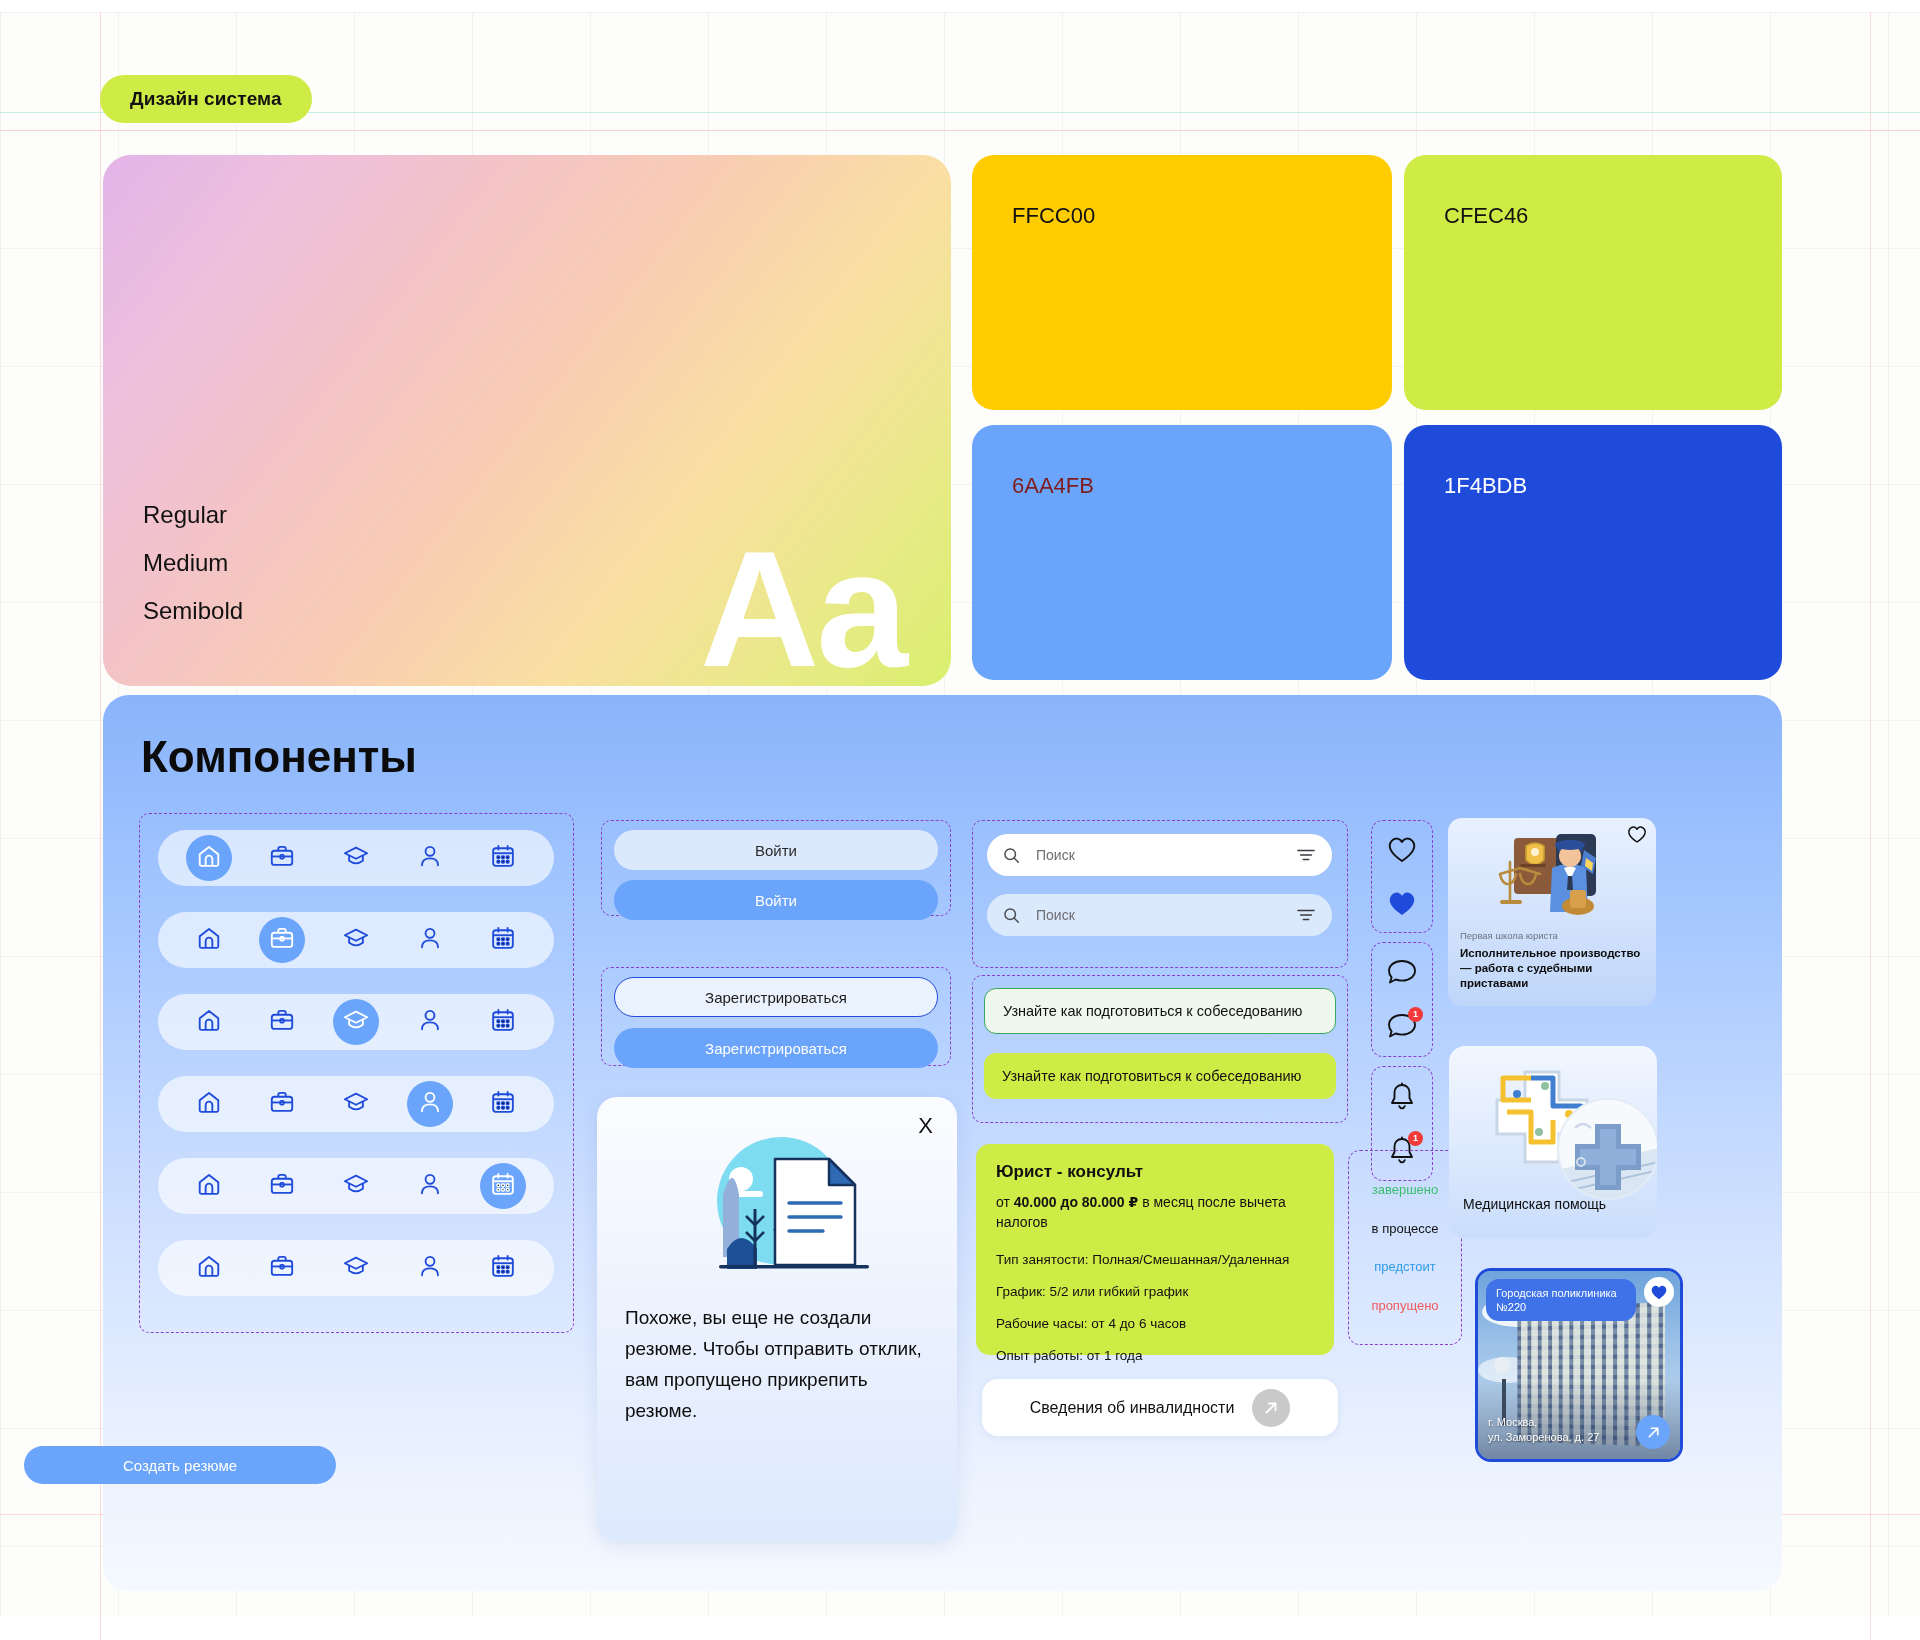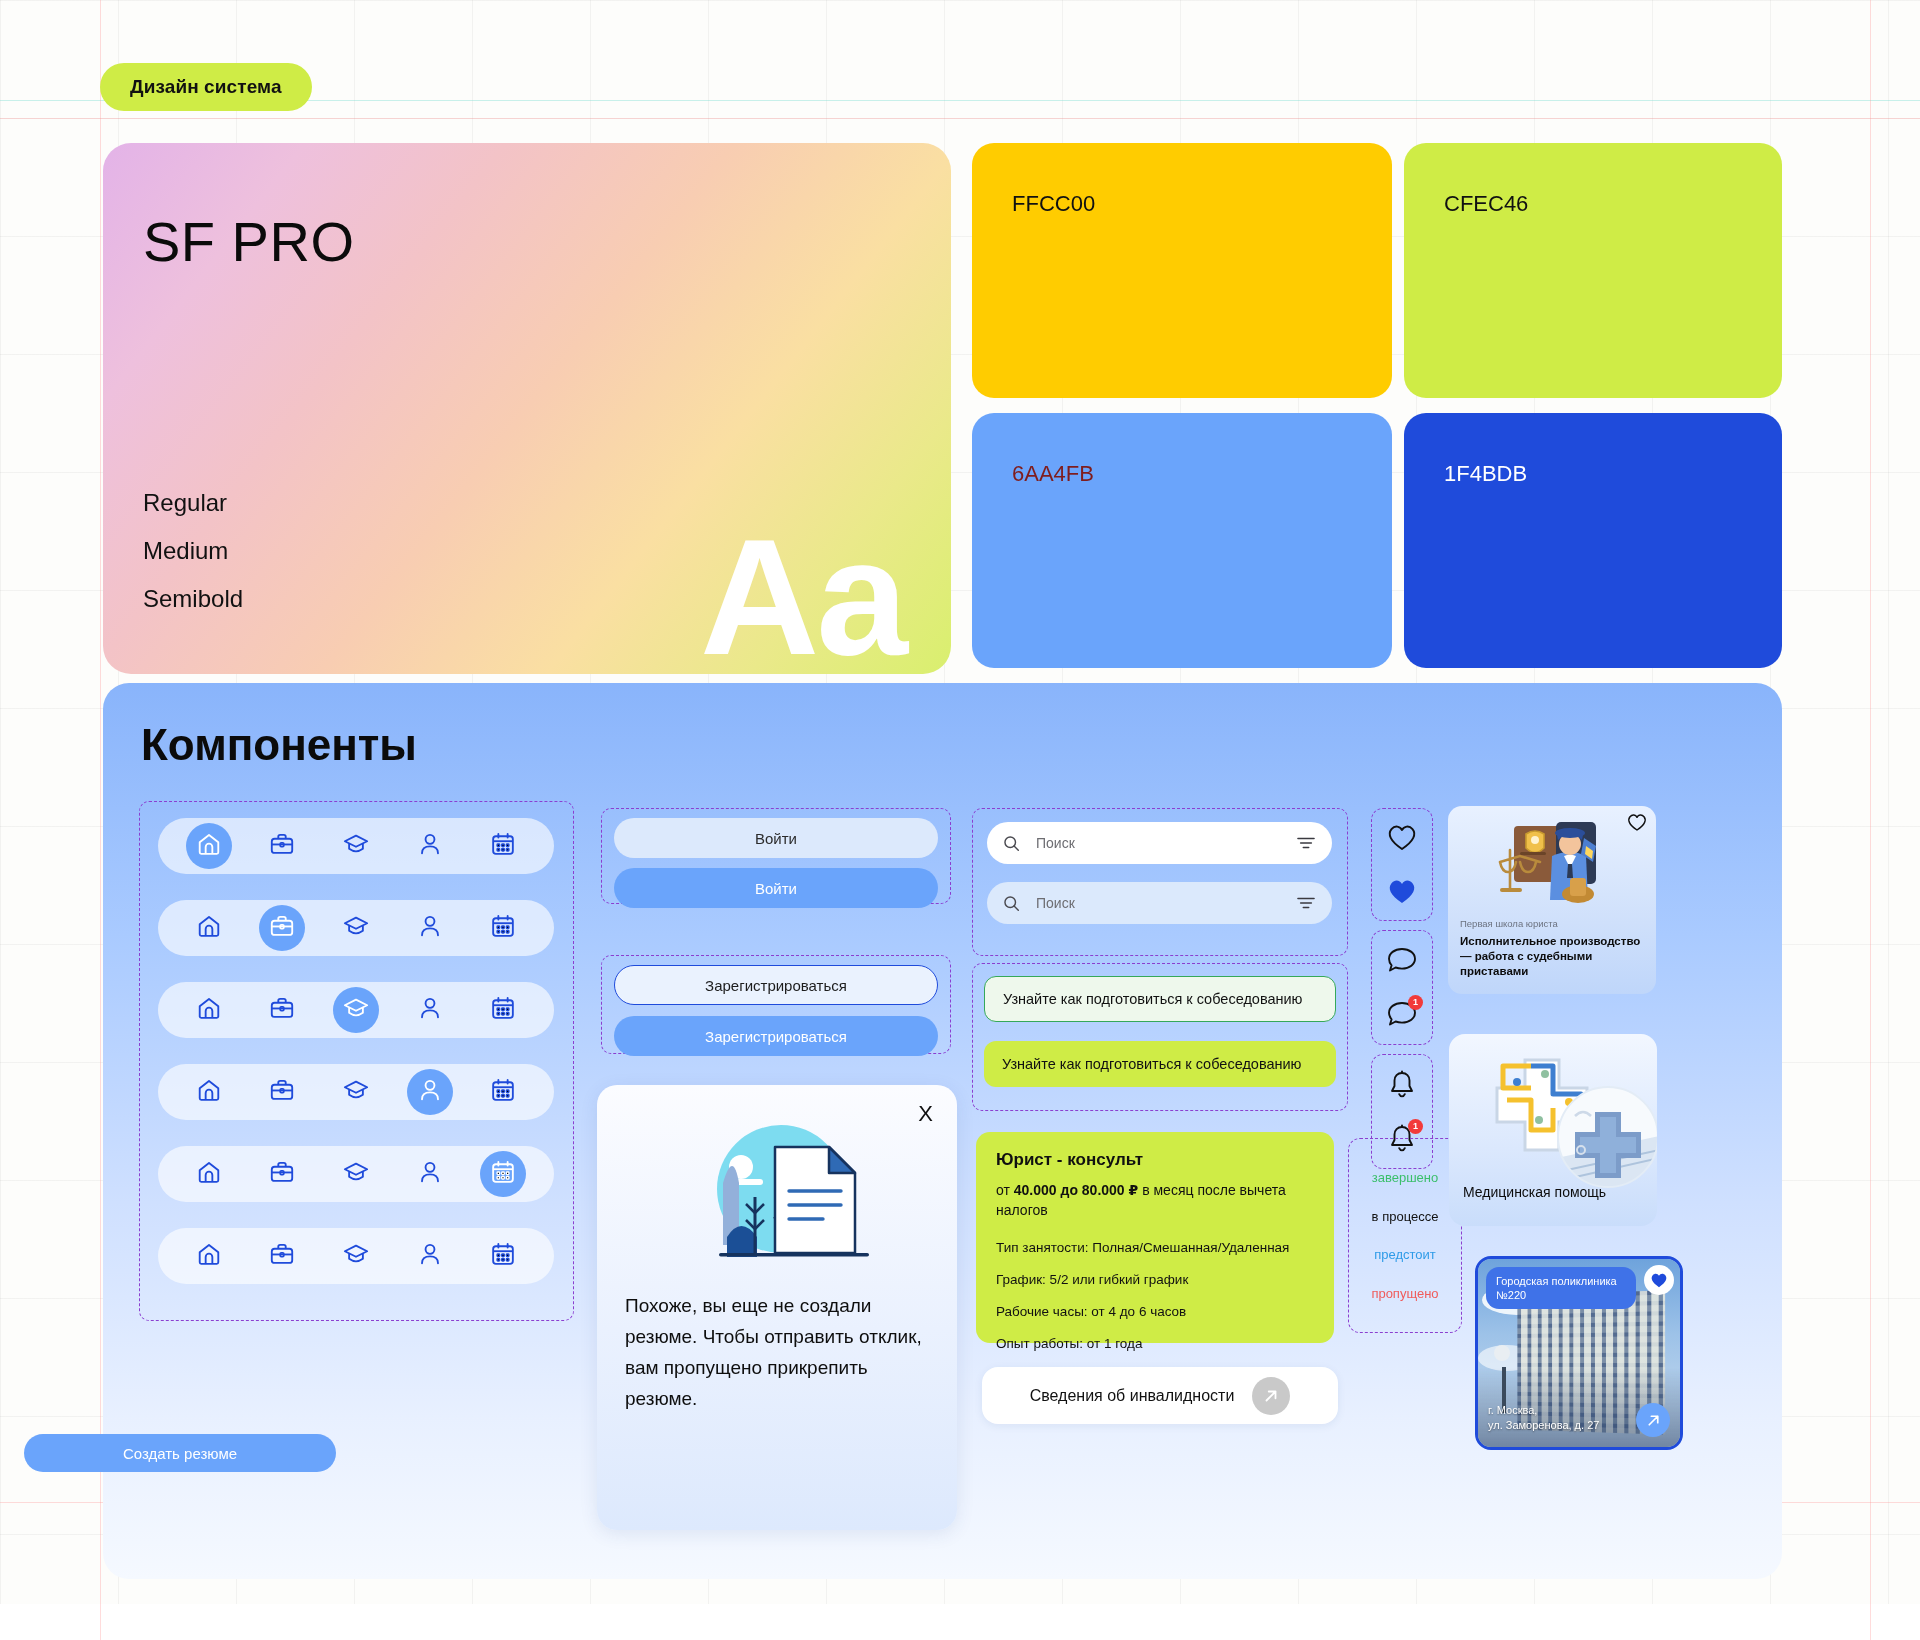--- a/index.html
+++ b/index.html
@@ -10,20 +10,21 @@
     background: #ffffff;
     overflow: hidden;
   }
   #page {
     position: relative;
     width: 1920px; height: 1604px;
     background:
       repeating-linear-gradient(to right, rgba(0,0,0,0.045) 0 1px, transparent 1px 118px),
       repeating-linear-gradient(to bottom, rgba(0,0,0,0.045) 0 1px, transparent 1px 118px),
       #fdfdfb;
+    margin-top: 12px;
   }
   .grid-accent-h {
     position:absolute; left:0; width:1920px; height:1px;
     background: rgba(255,140,140,0.30);
   }
   .grid-accent-v {
     position:absolute; top:0; height:1640px; width:1px;
     background: rgba(255,140,140,0.30);
   }
   .grid-accent-teal {
@@ -294,21 +295,20 @@
   <div class="grid-accent-teal" style="top:100px"></div>
   <div class="grid-accent-h" style="top:1502px"></div>
   <div class="grid-accent-v" style="left:100px"></div>
   <div class="grid-accent-v" style="left:1870px"></div>
 
   <div id="title-pill">
     <span>Дизайн система</span>
   </div>
 
   <div id="type-card">
-    <div class="sfpro">SF PRO</div>
     <div class="weights">
       <div>Regular</div>
       <div>Medium</div>
       <div>Semibold</div>
     </div>
     <div class="aa">Aa</div>
   </div>
 
   <div class="swatch" id="swatch-ffcc00">
     <span>FFCC00</span>

